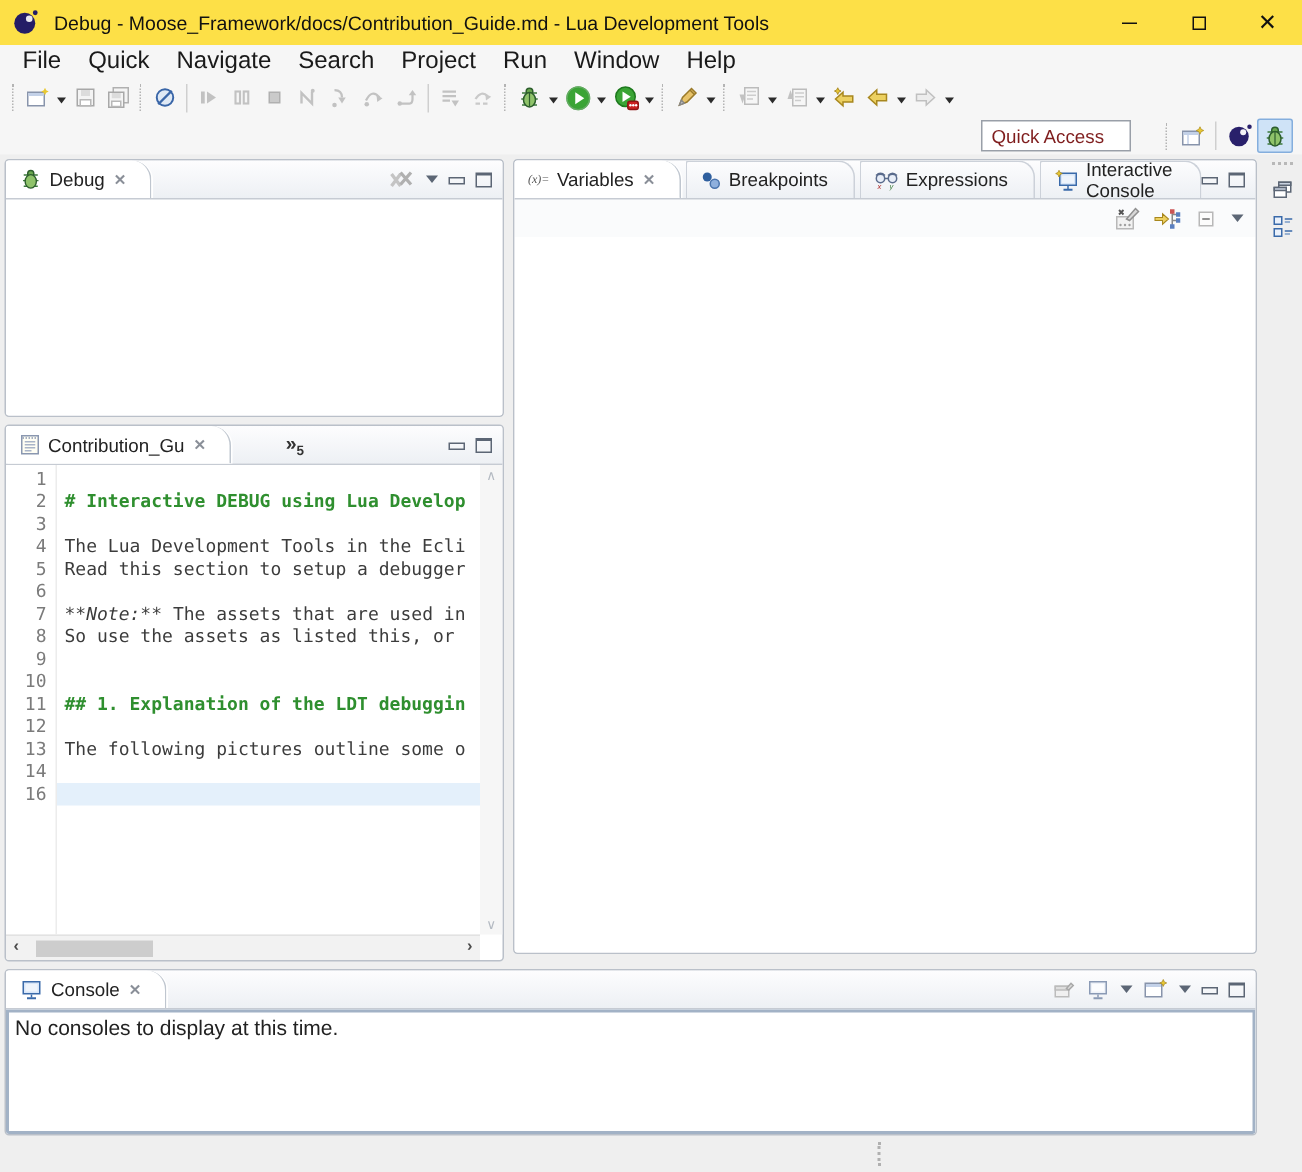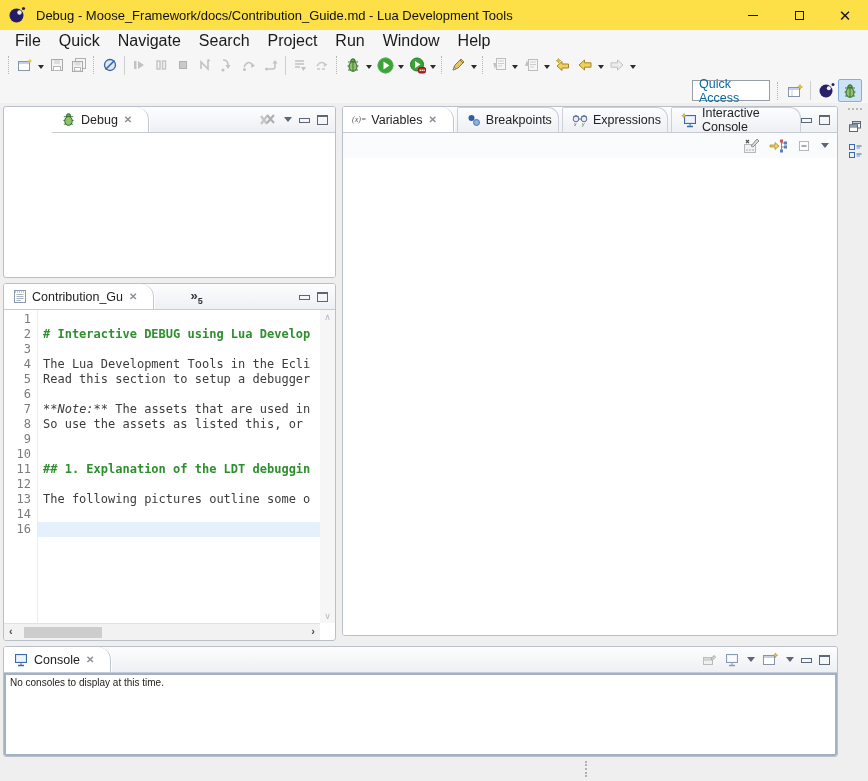--- a/index.html
+++ b/index.html
@@ -27,38 +27,38 @@
   .toolbar { position:absolute; top:52px; left:0; right:0; height:26px; background:#f6f6f6;
     display:flex; align-items:center; padding-left:5px; }
   .toolbar2 { position:absolute; top:78px; left:0; right:0; height:25px; background:#f6f6f6;
     display:flex; align-items:center; justify-content:flex-end; padding-right:6px; }
   .tbtn { width:22px; height:22px; display:flex; align-items:center; justify-content:center; border-radius:2px; }
   .dd { width:10px; height:22px; display:flex; align-items:center; justify-content:center; }
   .dd::after { content:""; border:3px solid transparent; border-top:4px solid #2b2b2b; margin-top:6px; }
   .tsep { width:1px; height:19px; background:#cfcfcf; margin:0 3px; }
   .thandle { width:3px; height:18px; border-left:1px dotted #b4b4b4; margin:0 3px; }
   .ico { display:block; }
-  .quick-access { width:78px; height:21px; background:#fff; border:1px solid #999fa8;
-    font-size:12.5px; color:#0369a1; display:flex; align-items:center; padding-left:6px; margin-right:4px; }
+  .quick-access { width:100px; height:21px; background:#fff; border:1px solid #999fa8;
+    font-size:12.5px; color:#7f1d1d; display:flex; align-items:center; padding-left:6px; margin-right:20px; }
   .persp-btn { width:24px; height:23px; display:flex; align-items:center; justify-content:center; border-radius:2px; }
   .persp-btn.selected { background:#cfe3f7; border:1px solid #84aedd; }
   
   .main { position:absolute; top:104px; left:0; right:0; height:540px; }
   .view { position:absolute; background:#fff; border:1px solid #bac0c9; border-radius:3px; overflow:hidden; }
-  .debug-view  { left:3px;  top:2px;   width:333px; height:172px;padding-left:48px; }
+  .debug-view  { left:3px;  top:2px;   width:333px; height:172px; }
   .editor-view { left:3px;  top:179px; width:333px; height:358px; }
   .vars-view   { left:342px; top:2px;  width:496px; height:530px; }
   
   .tabbar { height:26px; display:flex; align-items:stretch; background:linear-gradient(#fdfdfe,#edf0f4);
     border-bottom:1px solid #c6cbd3; position:relative; }
   .tab { display:flex; align-items:center; padding:0 9px; font-size:12.5px; color:#222; position:relative; }
   .tab.active { background:#fff; border-right:1px solid #bfc6cf; border-top-right-radius:13px;
     padding-right:16px; box-shadow:1px 0 0 #fff; }
   .tab.inactive { border:1px solid #ccd1d9; border-bottom:none; border-top-right-radius:11px;
-    border-top-left-radius:2px; margin-left:3px; padding-right:6px; }
+    border-top-left-radius:2px; margin-left:3px; padding-right:17px; }
   .tab .ticon { margin-right:5px; display:flex; }
   .tab .tclose { margin-left:6px; color:#8a8f98; font-size:10px; font-weight:bold; }
   .tbright { margin-left:auto; display:flex; align-items:center; gap:7px; padding-right:7px; }
   .ico-vmin { width:11px; height:5px; border:1px solid #5c6675; margin-top:2px; }
   .ico-vmax { width:11px; height:10px; border:1px solid #5c6675; border-top-width:2px; }
   .ddv::after { content:""; display:block; border:4px solid transparent; border-top:5px solid #5c6675; margin-top:4px; }
   .chev { font-size:13px; color:#333; font-weight:bold; margin-left:36px; align-self:center; }
   .chev sub { font-size:9px; }
   
   .vars-toolbar { height:25px; display:flex; align-items:center; justify-content:flex-end; gap:9px;
@@ -78,21 +78,21 @@
   .harrow { position:absolute; top:1px; font-size:11px; font-weight:bold; color:#4a4a4a; }
   .hthumb { position:absolute; left:20px; top:3px; width:78px; height:11px; background:#cdcdcd; }
   
   .rail { position:absolute; right:0; top:2px; width:26px; height:530px; display:flex;
     flex-direction:column; align-items:center; gap:10px; padding-top:2px; }
   .rail-handle { width:14px; border-top:2px dotted #b8b8b8; height:2px; }
   
   .console-view { position:absolute; left:3px; top:646px; width:835px; height:111px; background:#fff;
     border:1px solid #bac0c9; border-radius:3px; overflow:hidden; }
   .console-body { position:absolute; top:26px; left:0; right:0; bottom:0; border:2px solid #a2b2c6;
-    background:#fff; font-size:10px; color:#222; padding:2px 4px; }
+    background:#fff; font-size:14px; color:#222; padding:2px 4px; }
   
   .statusbar { position:absolute; top:758px; left:0; right:0; height:23px; background:#efefef; }
   .sash-dots { position:absolute; left:585px; top:3px; width:3px; height:16px;
     border-left:2px dotted #b0b0b0; }
 </style>
 </head>
 <body>
 
 <div class="titlebar">
   <span class="appicon">

